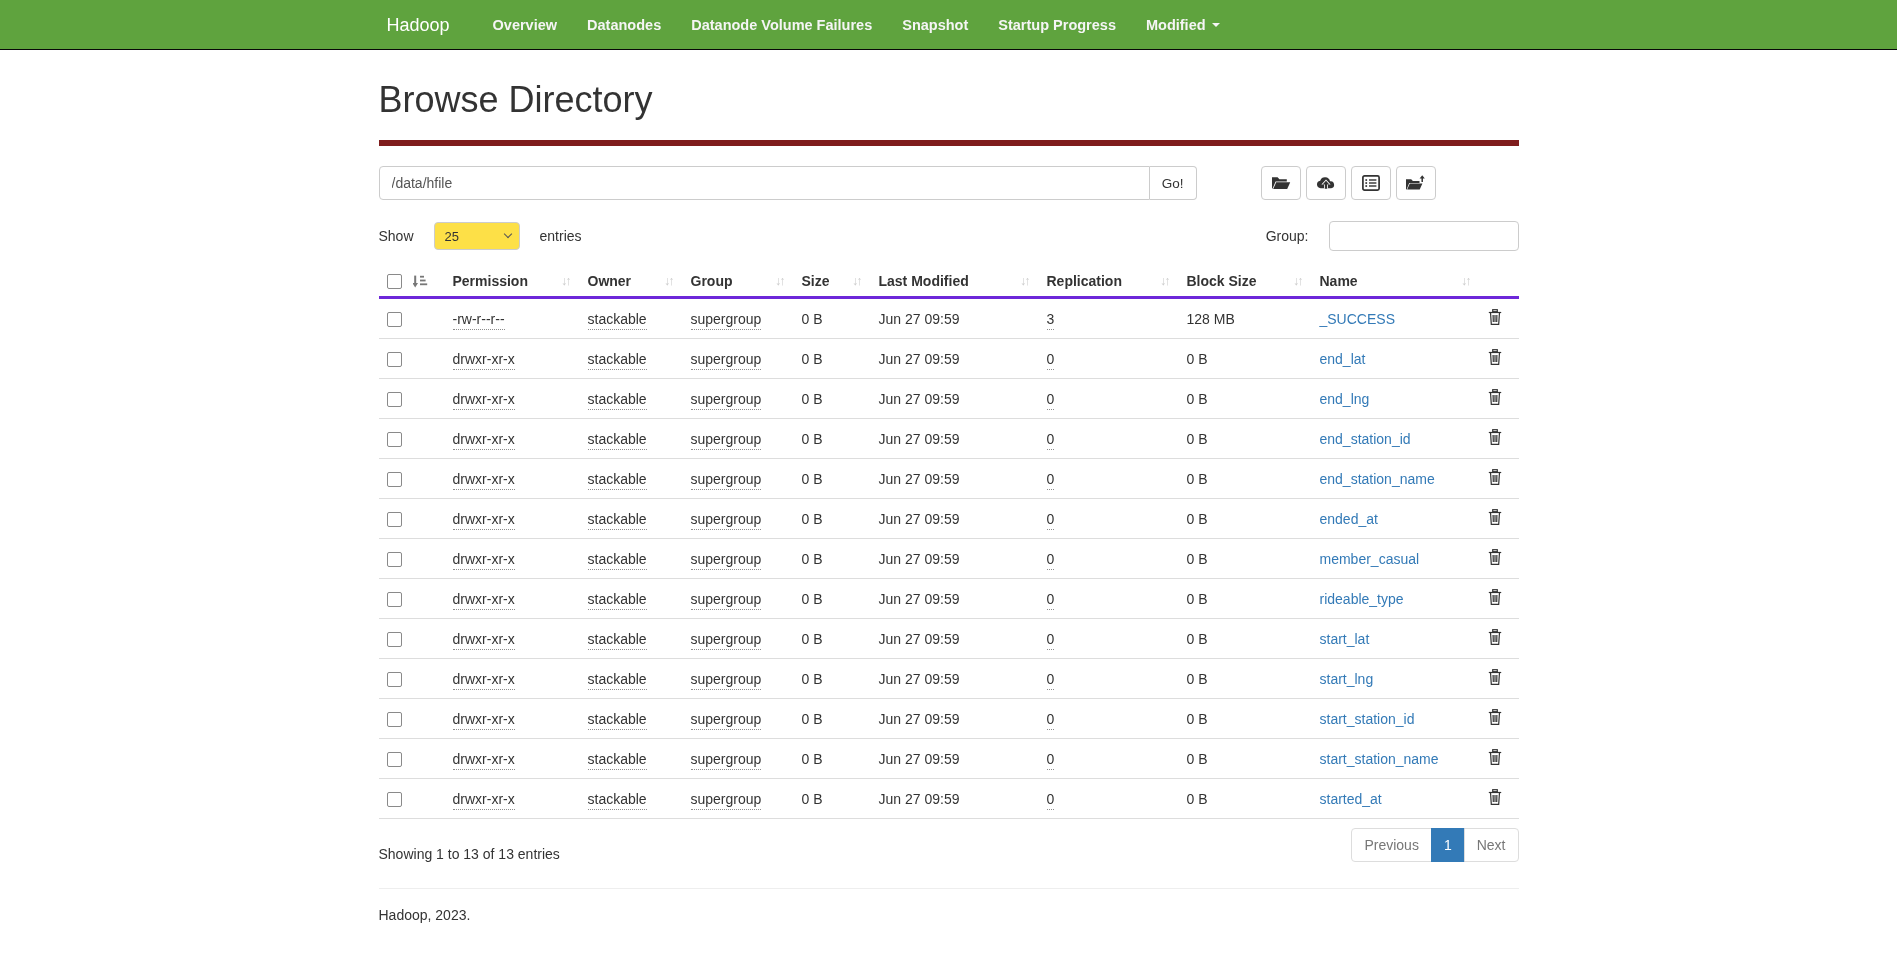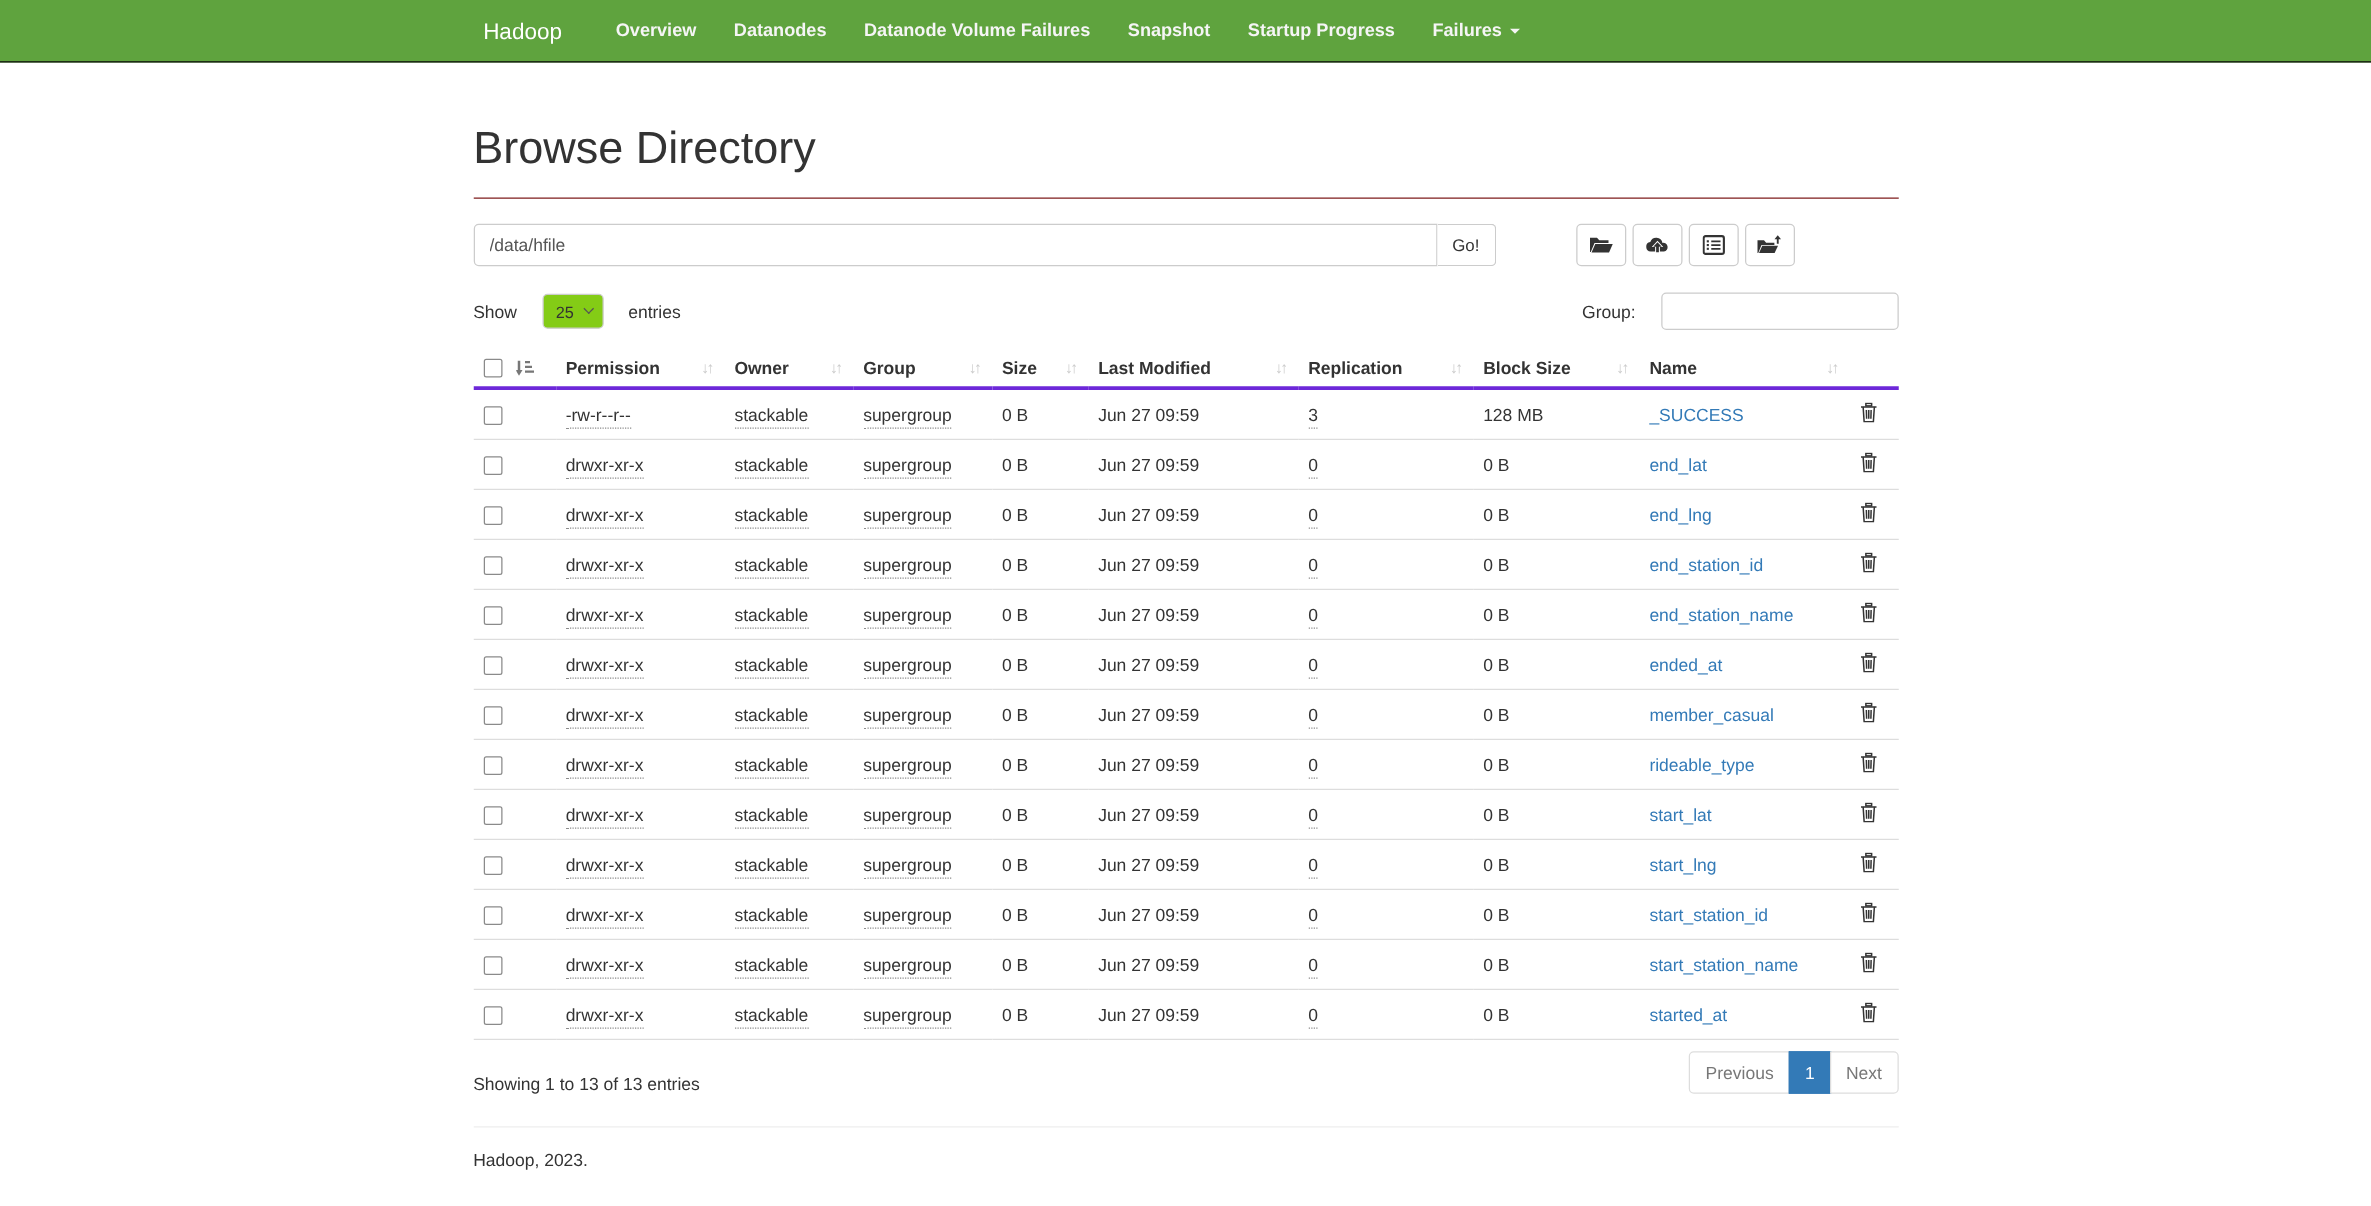--- a/index.html
+++ b/index.html
@@ -14,36 +14,36 @@
   .navbar { height:50px; background:#5fa33e; border-bottom:1px solid #080808; }
   .navbar-inner { width:1170px; margin:0 auto; padding:0 15px; height:50px; display:flex; align-items:stretch; }
   .brand { display:flex; align-items:center; padding:0 10px 0 8px; color:#fff; font-size:18px; text-decoration:none; }
   .nav-menu { list-style:none; margin:0 0 0 18px; padding:0; display:flex; align-items:stretch; }
   .nav-menu li { display:flex;font-weight:bold; }
   .nav-menu a, .nav-dd-link { display:flex; align-items:center; padding:0 15px; color:#f5f5f5; text-decoration:none; font-size:14.5px; }
   .caret { display:inline-block; margin-left:6px; width:0; height:0; border-left:4px solid transparent; border-right:4px solid transparent; border-top:4px solid #f5f5f5; }
 
   
   .content { width:1170px; margin:0 auto; padding:0 15px; }
-  .page-header { margin:48px 0 20px; padding-bottom:20px; border-bottom:1px solid #7f1d1d; }
+  .page-header { margin:30px 0 20px; padding-bottom:20px; border-bottom:6px solid #7f1d1d; }
   .page-header h1 { margin:0; font-size:36px; line-height:40px; font-weight:500; color:#333; }
 
   
   .path-row { display:flex; align-items:flex-start; margin-bottom:21px; }
   .input-group { display:flex; width:818px; }
   .path-input { flex:1; height:34px; padding:6px 12px; font-size:14px; color:#555; border:1px solid #ccc; border-radius:4px 0 0 4px; outline:none; }
   .go-btn { height:34px; padding:6px 12px; font-size:13.5px; color:#333; background:#fff; border:1px solid #ccc; border-left:none; border-radius:0 4px 4px 0; cursor:pointer; }
   .action-group { display:flex; gap:5px; margin-left:64px; }
   .action-btn { width:40px; height:34px; background:#fff; border:1px solid #ccc; border-radius:4px; display:flex; align-items:center; justify-content:center; cursor:pointer; padding:0; }
 
   
   .controls-row { display:flex; justify-content:space-between; align-items:center; margin-bottom:15px; }
   .show-group, .search-group { display:flex; align-items:center; gap:20px; font-size:14px; }
   .select-wrap { position:relative; display:inline-block; }
-  .page-size { appearance:none; -webkit-appearance:none; width:49px; height:28px; padding:3px 22px 3px 10px; font-size:13px; color:#333; background:#84cc16; border:1px solid #ccc; border-radius:4px; }
+  .page-size { appearance:none; -webkit-appearance:none; width:86px; height:28px; padding:3px 22px 3px 10px; font-size:13px; color:#333; background:#fde047; border:1px solid #ccc; border-radius:4px; }
   .select-chev { position:absolute; right:9px; top:9px; width:6px; height:6px; border-right:1.5px solid #555; border-bottom:1.5px solid #555; transform:rotate(45deg); pointer-events:none; }
   .search-input { width:190px; height:30px; padding:4px 8px; border:1px solid #ccc; border-radius:4px; font-size:13px; }
 
   
   table.listing { width:100%; border-collapse:collapse; table-layout:fixed; font-size:14px; }
   table.listing th { text-align:left; font-weight:700; color:#333; padding:7px 8px; border-bottom:3px solid #6d28d9; }
   table.listing td { padding:10px 8px; border-bottom:1px solid #ddd; color:#333; vertical-align:middle; }
   th.c0, td.c0 { padding-left:13px; }
   .th-inner { display:flex; align-items:center; justify-content:space-between; }
   .th-first { display:flex; align-items:center; gap:11px; }
@@ -88,21 +88,21 @@
           <a>Snapshot</a>
         </li>
 
   <li>
           <a>Startup Progress</a>
         </li>
 </ul>
     <ul class="nav-menu" style="margin-left:0;">
       <li>
         <span class="nav-dd-link">
-          <span>Failures</span>
+          <span>Modified</span>
           <span class="caret"></span>
         </span>
       </li>
     </ul>
   </div>
 </nav>
 
 <div class="content">
 
   <div class="page-header">

